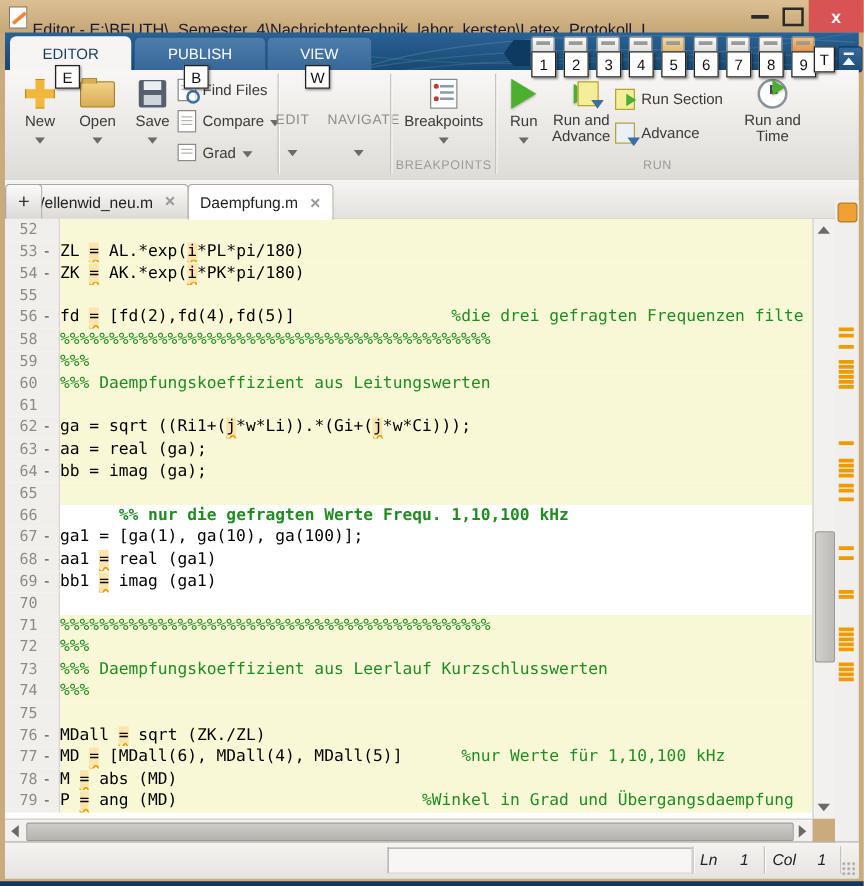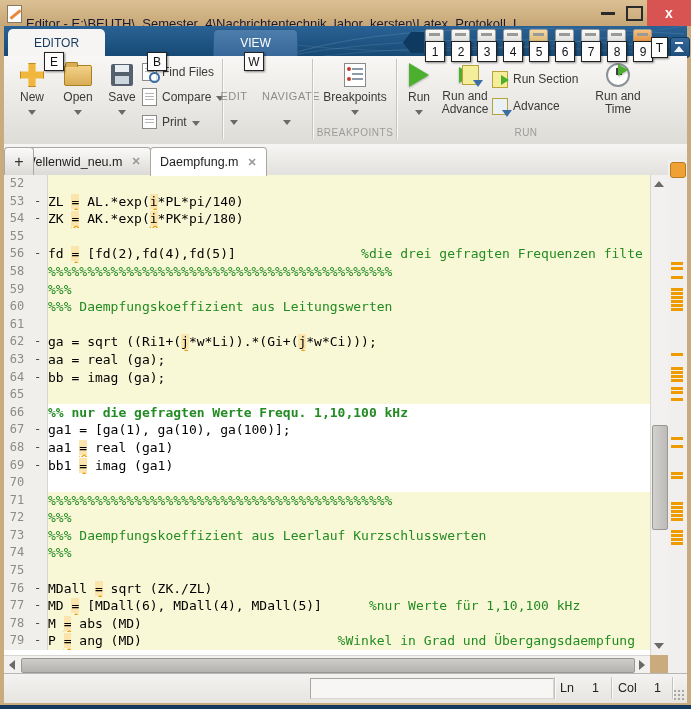--- a/index.html
+++ b/index.html
@@ -66,25 +66,25 @@
     padding:0 9px;background:linear-gradient(#fafaf9,#dcdad6);}
   .dtab.active{background:#fff;height:28px;z-index:2;text-align:center;}
   .dtab .x{color:#9a9a98;font-size:11px;font-weight:bold;}
   .plustab{position:absolute;top:3px;height:27px;width:28px;border:1px solid #a9a7a3;border-bottom:none;
     border-radius:4px 4px 0 0;background:linear-gradient(#fafaf9,#dcdad6);
     display:flex;align-items:center;justify-content:center;font-size:16px;color:#333;}
   
   .editor{position:absolute;top:175px;left:4px;width:646px;height:480px;background:#fff;overflow:hidden;}
   .row{display:flex;height:17.6px;line-height:17.6px;}
   .gut{width:43px;flex:0 0 43px;background:#f0efec;border-right:1px solid #d8d6d2;display:flex;}
-  .num{width:26px;text-align:center;font-family:"DejaVu Sans Mono",monospace;font-size:12px;color:#8a8c88;}
+  .num{width:26px;text-align:right;font-family:"DejaVu Sans Mono",monospace;font-size:12px;color:#8a8c88;}
   .dash{width:15px;text-align:center;font-family:"DejaVu Sans Mono",monospace;font-size:12px;color:#4a4a48;}
   .codeln{flex:1;white-space:pre;font-family:"DejaVu Sans Mono",monospace;font-size:13px;color:#000;overflow:hidden;}
   .hl .codeln{background:#f9f8d6;}
-  .cm{color:#228b22;} .cmb{color:#228b22;font-weight:bold;}
+  .cm{color:#228b22;} .cmb{color:#228b22;font-weight:bold;margin-left:47px;}
   .cw{background:#fbe5ad;text-decoration-line:underline;text-decoration-style:wavy;
       text-decoration-color:#ef9b00;text-underline-offset:2px;}
   
   .vscroll{position:absolute;top:175px;left:650px;width:17px;height:480px;background:#f2f1ef;
     border-left:1px solid #d8d6d2;}
   .varr{position:absolute;left:3px;width:0;height:0;border-left:5px solid transparent;border-right:5px solid transparent;}
   .varr.up{top:6px;border-bottom:6px solid #6a6a68;}
   .varr.down{bottom:6px;border-top:6px solid #6a6a68;}
   .vthumb{position:absolute;left:1px;top:250px;width:14px;height:103px;border:1px solid #9a9894;
     background:linear-gradient(90deg,#d3d1cd,#bdbbb7);border-radius:2px;}
@@ -94,21 +94,21 @@
   .tick{position:absolute;left:3px;width:12px;height:3px;background:#ef9b00;}
   .hscroll{position:absolute;top:655px;left:4px;width:646px;height:18px;background:#f2f1ef;
     border-top:1px solid #d8d6d2;}
   .harr{position:absolute;top:4px;width:0;height:0;border-top:5px solid transparent;border-bottom:5px solid transparent;}
   .harr.left{left:5px;border-right:6px solid #6a6a68;}
   .harr.right{right:5px;border-left:6px solid #6a6a68;}
   .hthumb{position:absolute;left:17px;top:2px;width:612px;height:13px;border:1px solid #9a9894;
     background:linear-gradient(#cfcdc9,#b5b3af);border-radius:2px;}
   
   .statusbar{position:absolute;top:673px;left:4px;width:683px;height:29px;
-    background:linear-gradient(#f4f3f1,#e6e4e0);border-top:1px solid #b8b6b2;font-size:12.5px;color:#222;}
+    background:linear-gradient(#f4f3f1,#e6e4e0);border-top:1px solid #b8b6b2;font-size:12.5px;color:#222;font-style:italic;}
   .stfield{position:absolute;left:306px;top:4px;width:242px;height:19px;background:#f7f6f4;
     border:1px solid #a8a6a2;border-right-color:#d8d6d2;border-bottom-color:#d8d6d2;}
   .stsep{position:absolute;top:3px;height:22px;width:1px;background:#c4c2be;box-shadow:1px 0 0 #fbfaf9;}
   .stln{position:absolute;left:556px;top:7px;} .stlnv{position:absolute;left:588px;top:7px;}
   .stcol{position:absolute;left:614px;top:7px;} .stcolv{position:absolute;left:650px;top:7px;}
   .gripdots{position:absolute;right:3px;bottom:3px;width:11px;height:11px;
     background-image:radial-gradient(#a8a6a2 1px,transparent 1.2px);background-size:4px 4px;}
   .bottom-navy{position:absolute;left:0;bottom:0;width:691px;height:4px;background:#16385c;}
   
   .i-new{width:22px;height:22px;background:#f0b73c;border:1px solid #c08a20;
@@ -146,20 +146,21 @@
 </div>
 
 <div class="band">
   <svg width="400" height="30">
     <path d="M0 30 Q120 -10 400 8" stroke="#5b87ad" stroke-width="1" fill="none" opacity="0.45"></path>
     <path d="M0 30 Q160 2 400 22" stroke="#5b87ad" stroke-width="1" fill="none" opacity="0.35"></path>
     <path d="M40 30 Q200 12 400 30" stroke="#5b87ad" stroke-width="1" fill="none" opacity="0.3"></path>
     <path d="M0 18 Q180 38 400 0" stroke="#5b87ad" stroke-width="1" fill="none" opacity="0.3"></path>
   </svg>
   <div class="rtab active">EDITOR</div>
+  <div class="rtab blue t2">PUBLISH</div>
   <div class="rtab blue t3">VIEW</div>
 </div>
 <div class="chevron-back"></div>
 <div id="qicons">
     <div class="qicon" style="left: 425px;">
       <i></i>
     </div>
     <div class="qicon" style="left: 451px;">
       <i></i>
     </div>
@@ -239,21 +240,21 @@
         <i style="top:10px"></i>
       </span>
     <span>Compare</span>
       <span class="dn"></span>
   </div>
   <div class="small-btn" style="top:56px">
     <span class="i-page" style="height:12px">
         <i style="top:3px"></i>
         <i style="top:6px"></i>
       </span>
-    <span>Print</span>
+    <span>Grad</span>
       <span class="dn"></span>
   </div>
 
   <div class="tsep" style="left:218px"></div>
   <div class="coll-group" style="left:212px;width:36px">
     <div>EDIT</div><div class="dn"></div>
   </div>
   <div class="coll-group" style="left:258px;width:50px">
     <div>NAVIGATE</div><div class="dn"></div>
   </div>
@@ -330,21 +331,21 @@
         <span class="num">52</span>
         <span class="dash"></span>
       </div>
       <span class="codeln"></span>
     </div>
     <div class="row hl">
       <div class="gut">
         <span class="num">53</span>
         <span class="dash">-</span>
       </div>
-      <span class="codeln"><span>ZL </span><span class="cw">=</span><span> AL.*exp(</span><span class="cw">i</span><span>*PL*pi/140)</span></span>
+      <span class="codeln"><span>ZL </span><span class="cw">=</span><span> AL.*exp(</span><span class="cw">i</span><span>*PL*pi/180)</span></span>
     </div>
     <div class="row hl">
       <div class="gut">
         <span class="num">54</span>
         <span class="dash">-</span>
       </div>
       <span class="codeln"><span>ZK </span><span class="cw">=</span><span> AK.*exp(</span><span class="cw">i</span><span>*PK*pi/180)</span></span>
     </div>
     <div class="row hl">
       <div class="gut">

